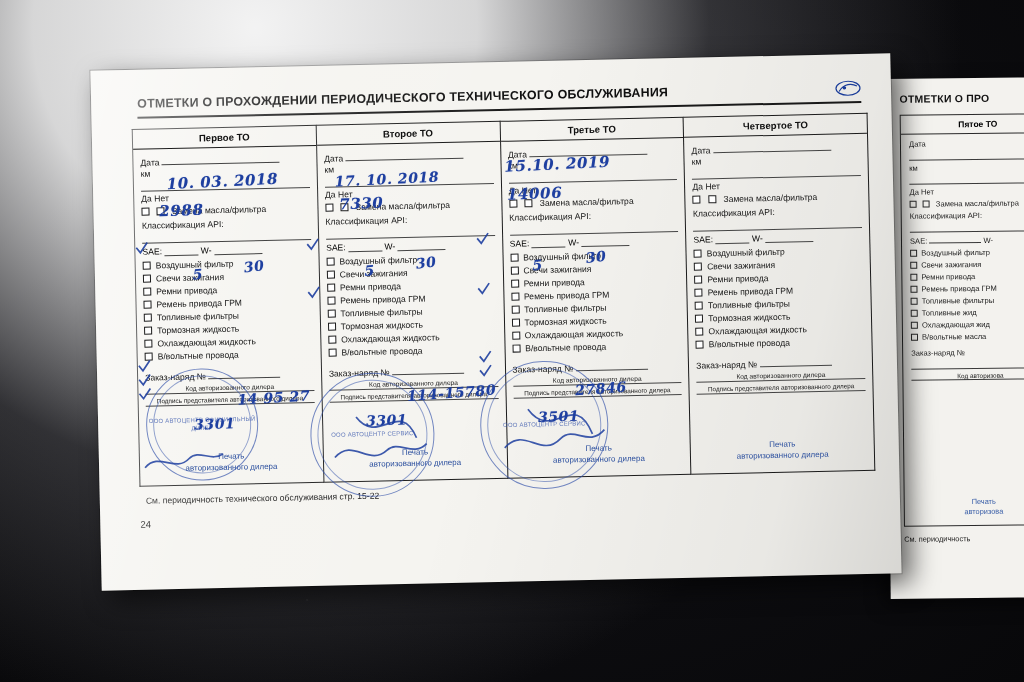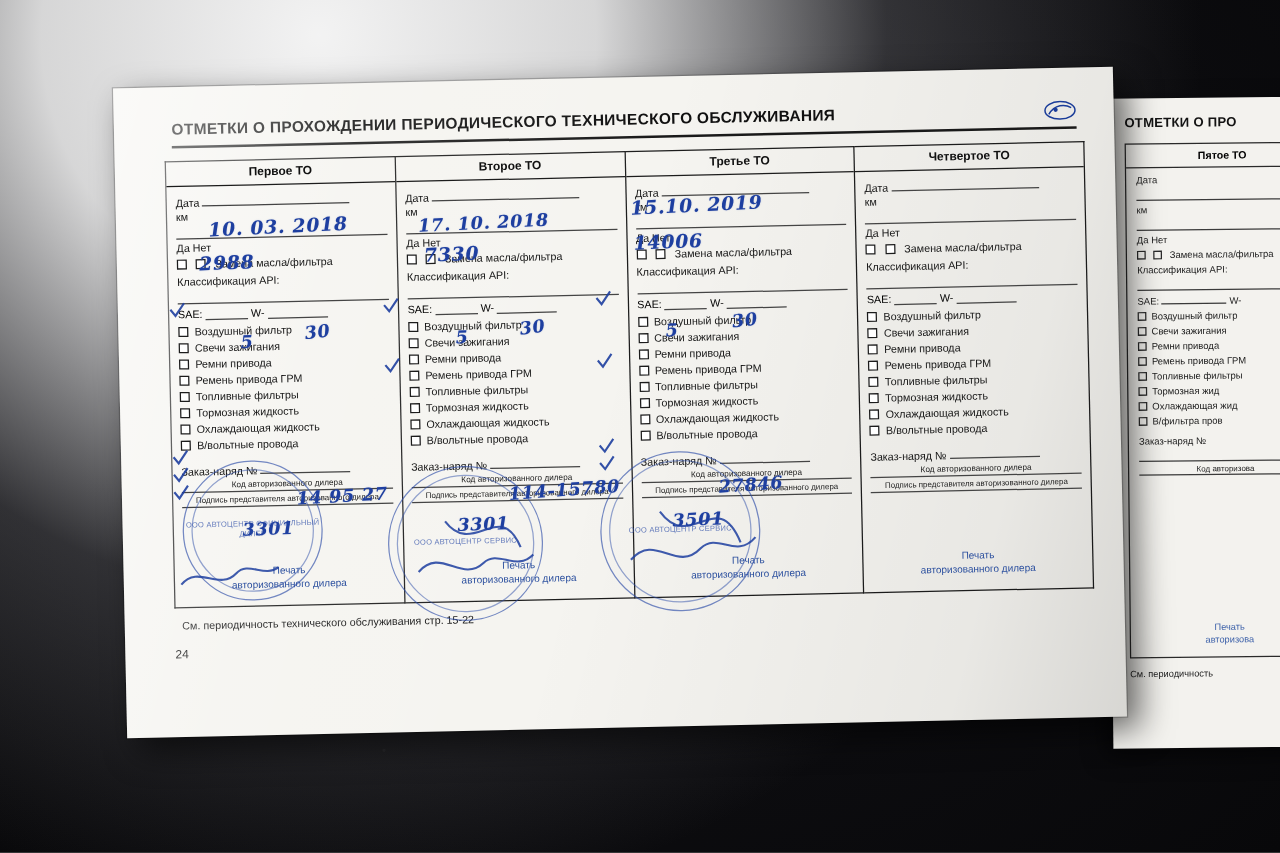--- a/index.html
+++ b/index.html
@@ -196,23 +196,23 @@
       <div class="r-line">
         <span>SAE:</span>
         <span style="display:inline-block;width:52px;border-bottom:1px solid #3a3a3a;height:8px"></span>
         <span>W-</span>
       </div>
       <div class="r-line"><span class="r-cb"></span><span>Воздушный фильтр</span></div>
       <div class="r-line"><span class="r-cb"></span><span>Свечи зажигания</span></div>
       <div class="r-line"><span class="r-cb"></span><span>Ремни привода</span></div>
       <div class="r-line"><span class="r-cb"></span><span>Ремень привода ГРМ</span></div>
       <div class="r-line"><span class="r-cb"></span><span>Топливные фильтры</span></div>
-      <div class="r-line"><span class="r-cb"></span><span>Тормозная жид</span></div>
+      <div class="r-line"><span class="r-cb"></span><span>Топливные жид</span></div>
       <div class="r-line"><span class="r-cb"></span><span>Охлаждающая жид</span></div>
-      <div class="r-line"><span class="r-cb"></span><span>В/фильтра пров</span></div>
+      <div class="r-line"><span class="r-cb"></span><span>В/вольтные масла</span></div>
       <div class="r-line" style="margin-top:7px">Заказ-наряд №</div>
       <div class="r-rule"></div>
       <div class="r-line" style="text-align:center;font-size:6.4px;border-bottom:1px solid #3a3a3a">Код авторизова</div>
       <div class="r-stamp">
         <div>Печать</div>
         <div>авторизова</div>
       </div>
     </div>
     <div class="r-foot">См. периодичность</div>
   </div>

